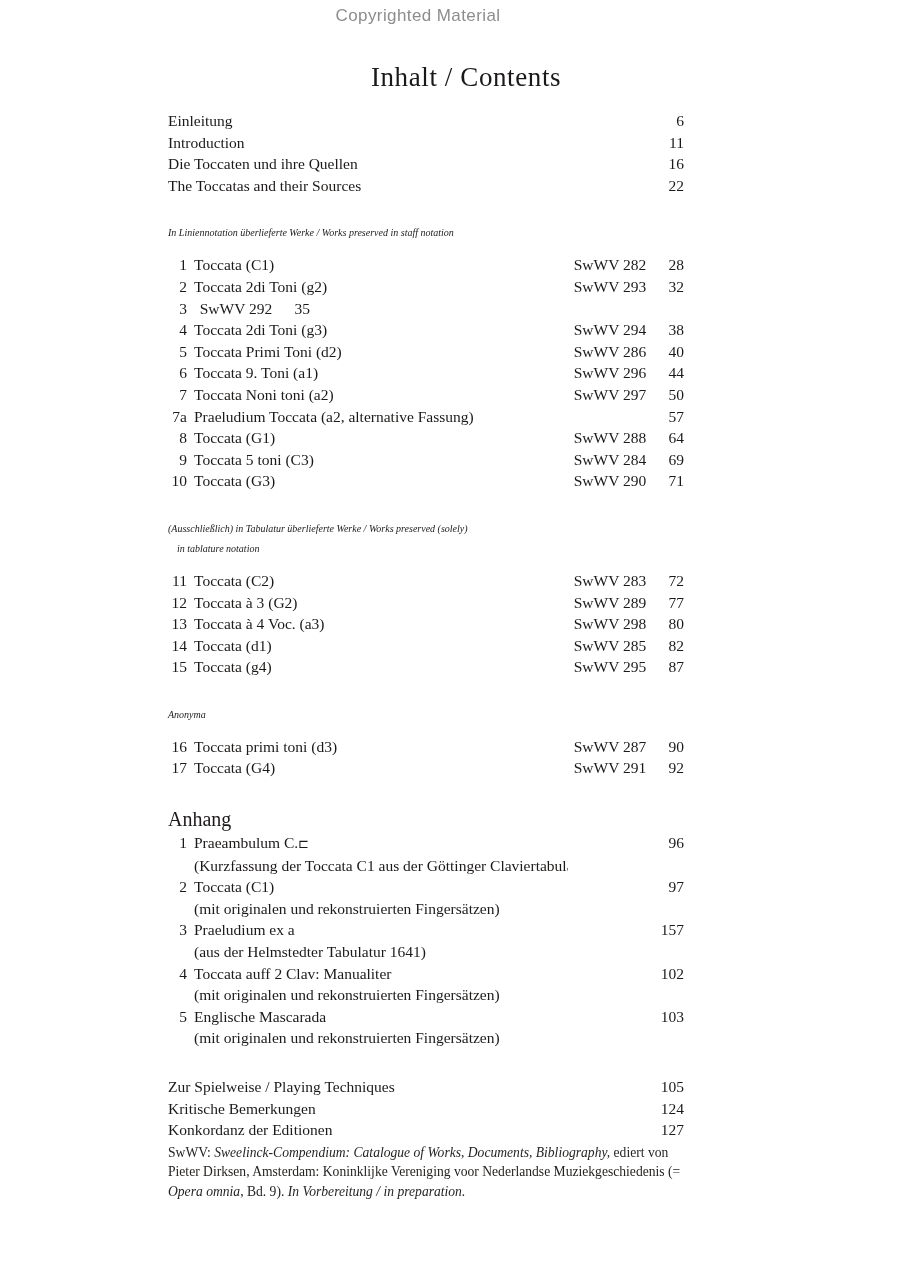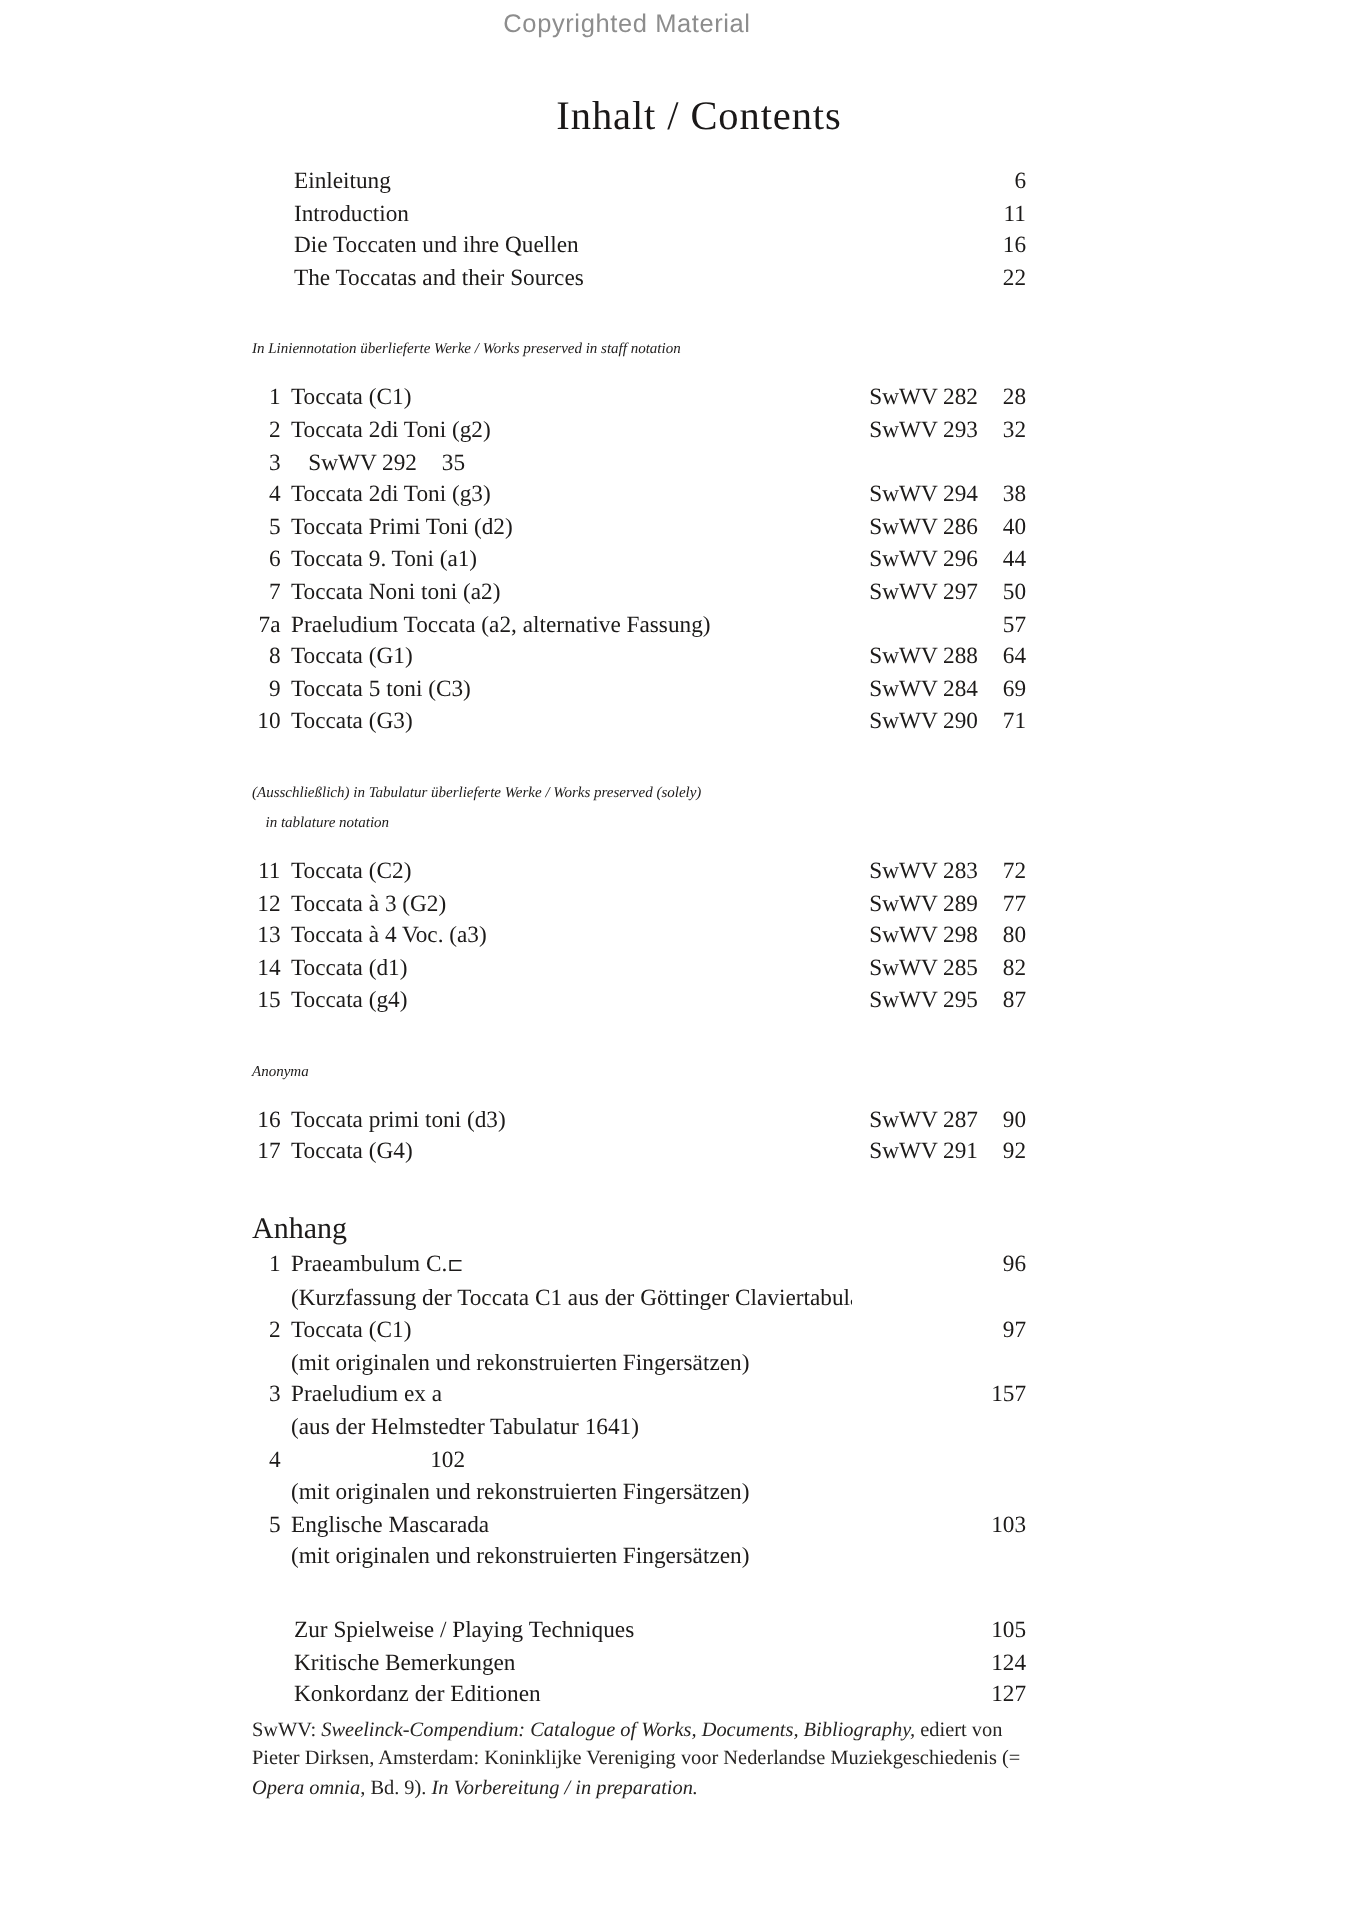--- a/index.html
+++ b/index.html
@@ -70,32 +70,31 @@
     padding-right: 7px;
     box-sizing: border-box;
   }
   .col-title {
     flex: 1 1 auto;
     overflow: hidden;
   }
   .col-swwv {
     flex: 0 0 84px;
     width: 84px;
-    text-align: right;
+    text-align: center;
   }
   .col-page {
     flex: 0 0 32px;
     width: 32px;
     text-align: right;
   }
 
   
   .row.plain .col-title {
     padding-left: 0;
-    margin-left: 28px;
   }
   .row.plain .col-swwv {
     flex: 0 0 84px;
   }
 
   
   .row.sub .col-title {
     padding-left: 0;
   }
 
@@ -347,20 +346,21 @@
       </div>
       <div class="row sub">
         <div class="col-num"></div>
         <div class="col-title">(aus der Helmstedter Tabulatur 1641)</div>
         <div class="col-swwv"></div>
         <div class="col-page"></div>
       </div>
 
       <div class="row">
         <div class="col-num">4</div>
+        <div class="col-title">Toccata auff 2 Clav: Manualiter</div>
         <div class="col-swwv"></div>
         <div class="col-page">102</div>
       </div>
       <div class="row sub">
         <div class="col-num"></div>
         <div class="col-title">(mit originalen und rekonstruierten Fingersätzen)</div>
         <div class="col-swwv"></div>
         <div class="col-page"></div>
       </div>
 

